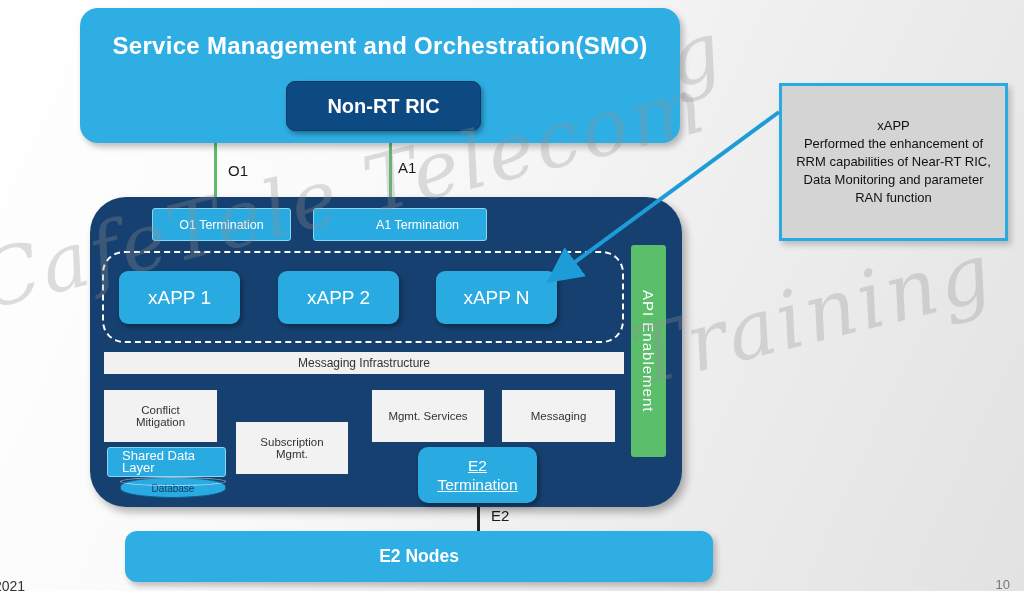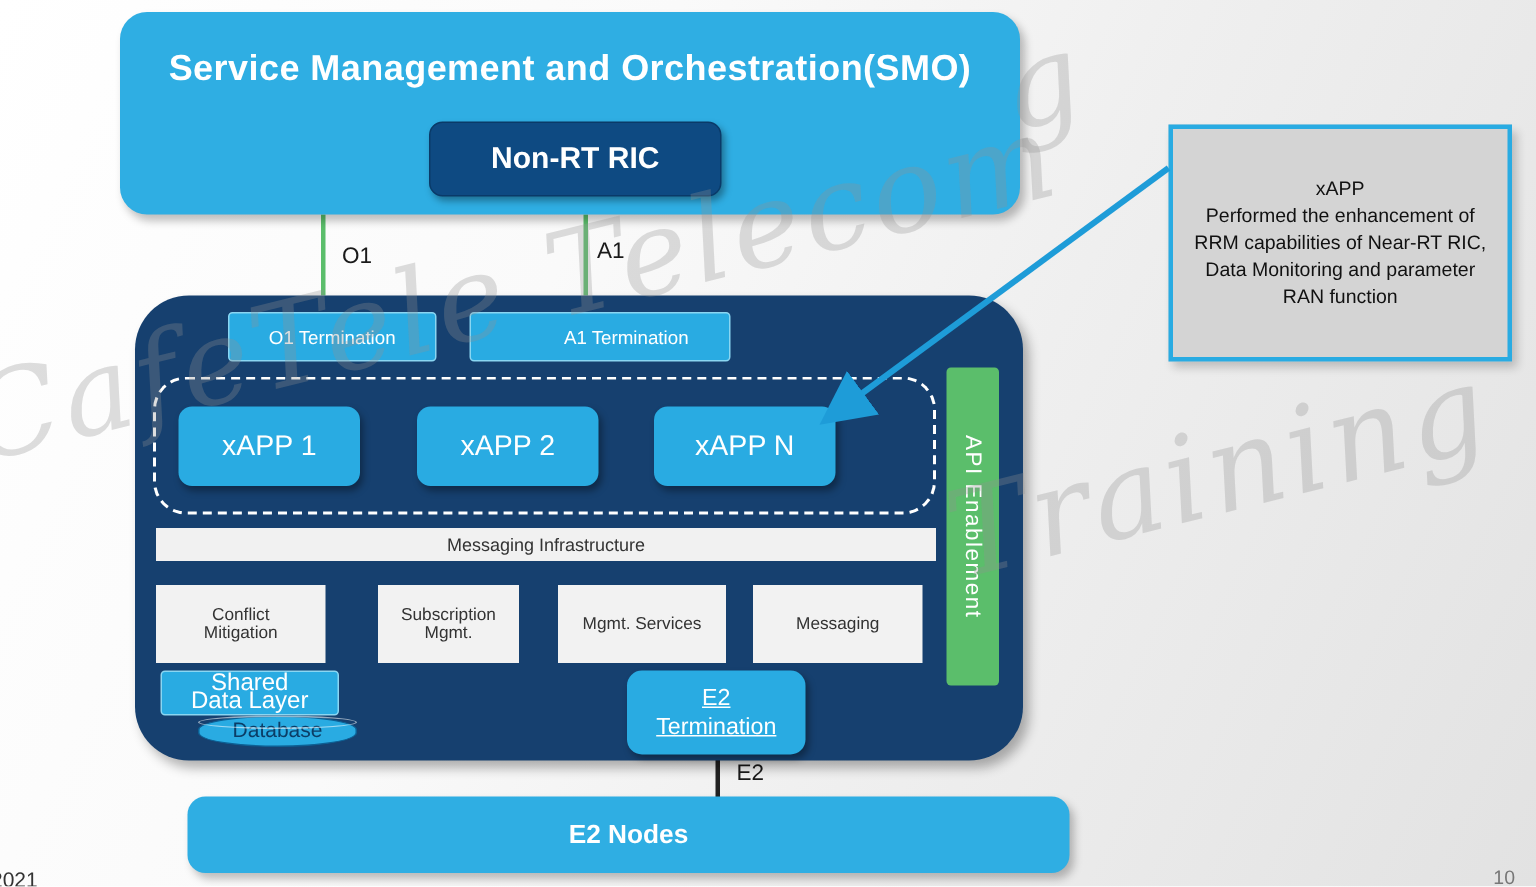--- a/index.html
+++ b/index.html
@@ -89,35 +89,35 @@
     background:#f1f1f1; display:flex; align-items:center; justify-content:center;
     color:#333333; font-size:12px;
   }
 
   .svc {
     position:absolute; top:390px; height:52px; z-index:12;
     background:#f2f2f2; display:flex; align-items:center; justify-content:center;
     text-align:center; color:#333333; font-size:11.5px; padding:0 12px; box-sizing:border-box;
   }
   .svc1 { left:104px; width:113px; }
-  .svc2 { left:252px; width:94px; }
+  .svc2 { left:236px; width:112px;margin-top:32px; }
   .svc3 { left:372px; width:112px; }
   .svc4 { left:502px; width:113px; }
 
   .sdl {
     position:absolute; left:107px; top:447px; width:119px; height:30px; z-index:13;
     background:#29ABE2; border:1px solid #8ad6f2; border-radius:3px;
-    display:flex; align-items:center; justify-content:center; text-align:center;
-    color:#ffffff; font-size:16px; line-height:12px; padding:8px 14px; box-sizing:border-box;
+    display:flex; align-items:center; justify-content:center; text-align:left;
+    color:#ffffff; font-size:13px; line-height:12px; padding:8px 14px; box-sizing:border-box;
   }
   .db {
-    position:absolute; left:132px; top:477px; width:106px; height:21px; z-index:14;
+    position:absolute; left:120px; top:477px; width:106px; height:21px; z-index:14;
     background:#29ABE2; border:1px solid #0d5f93; border-radius:50% / 45%;
     display:flex; align-items:flex-end; justify-content:center;
-    color:#0b3d66; font-size:14px; padding-bottom:3px; box-sizing:border-box;
+    color:#0b3d66; font-size:10px; padding-bottom:3px; box-sizing:border-box;
   }
   .db::before {
     content:""; position:absolute; left:-1px; right:-1px; top:-1px; height:9px;
     border-radius:50%; border:1px solid rgba(255,255,255,0.55); box-sizing:border-box;
   }
 
   .e2term {
     position:absolute; left:418px; top:447px; width:119px; height:56px; z-index:13;
     background:#29ABE2; border-radius:10px;
     display:flex; align-items:center; justify-content:center; text-align:center;

